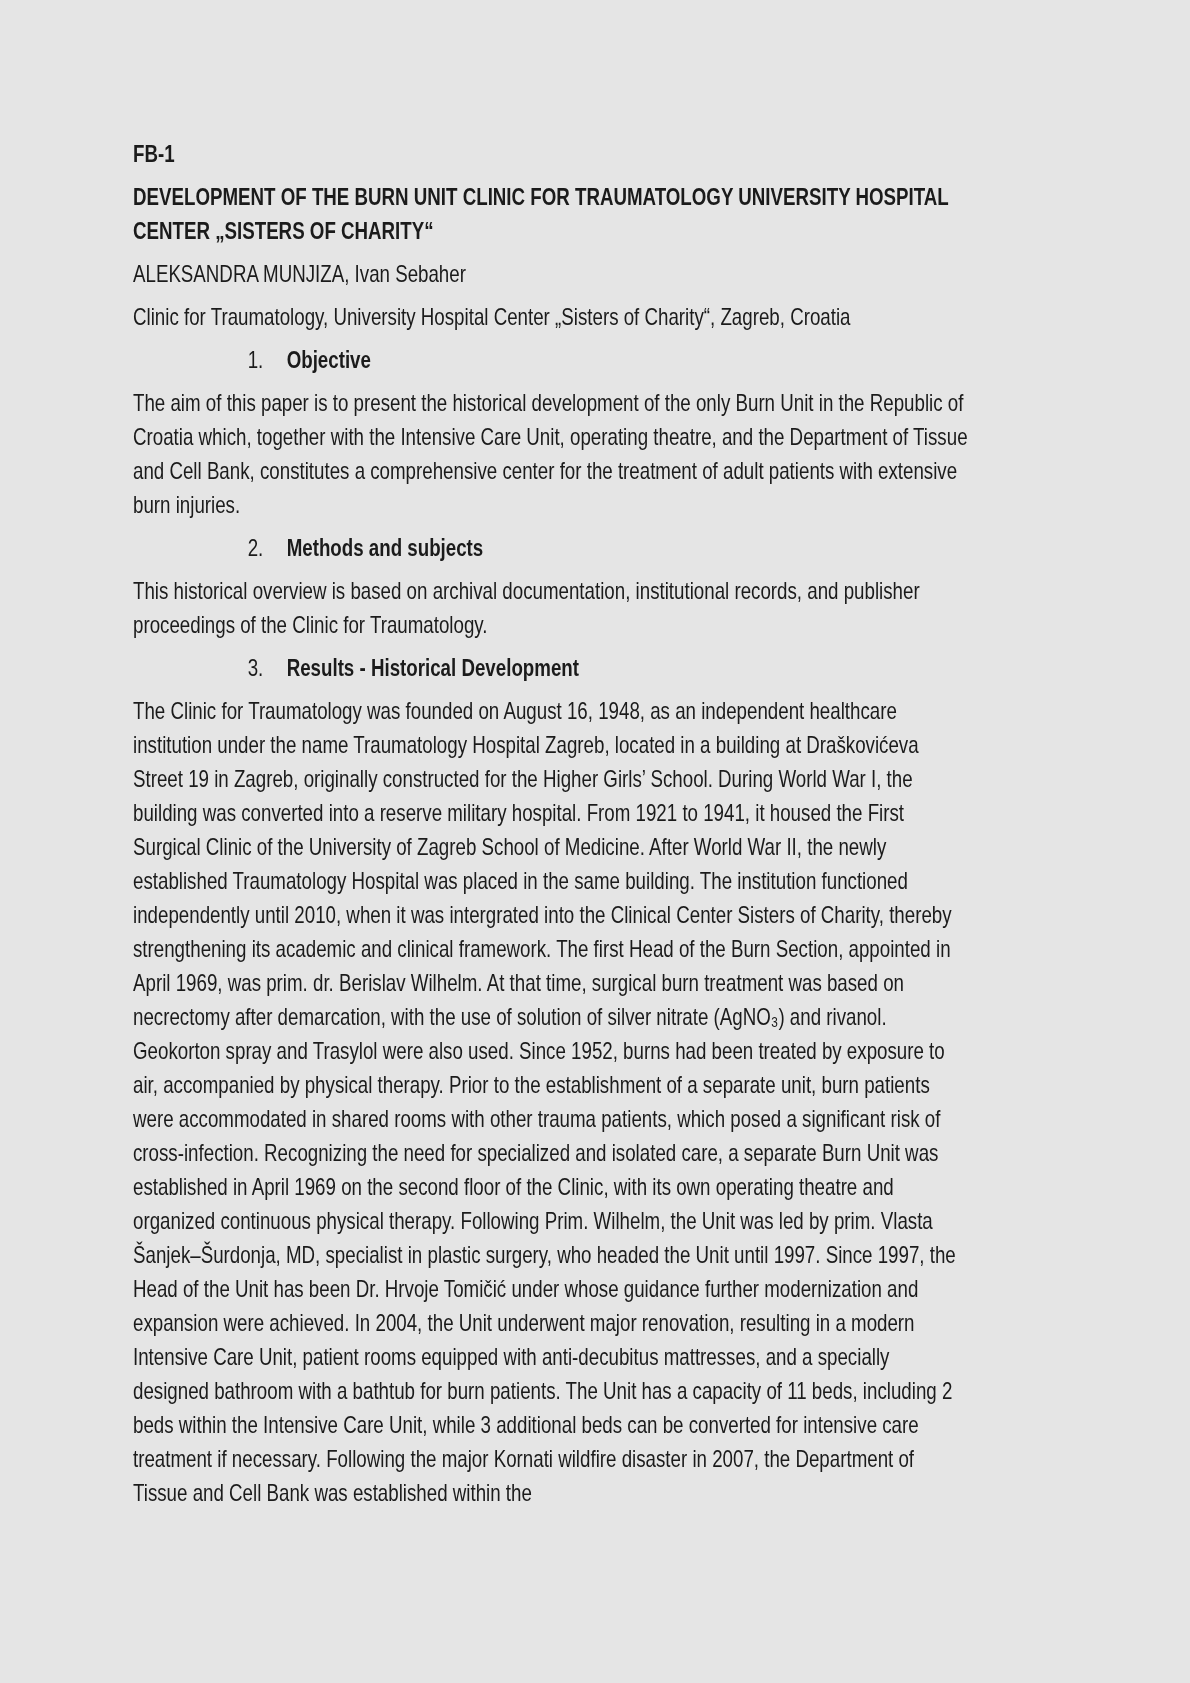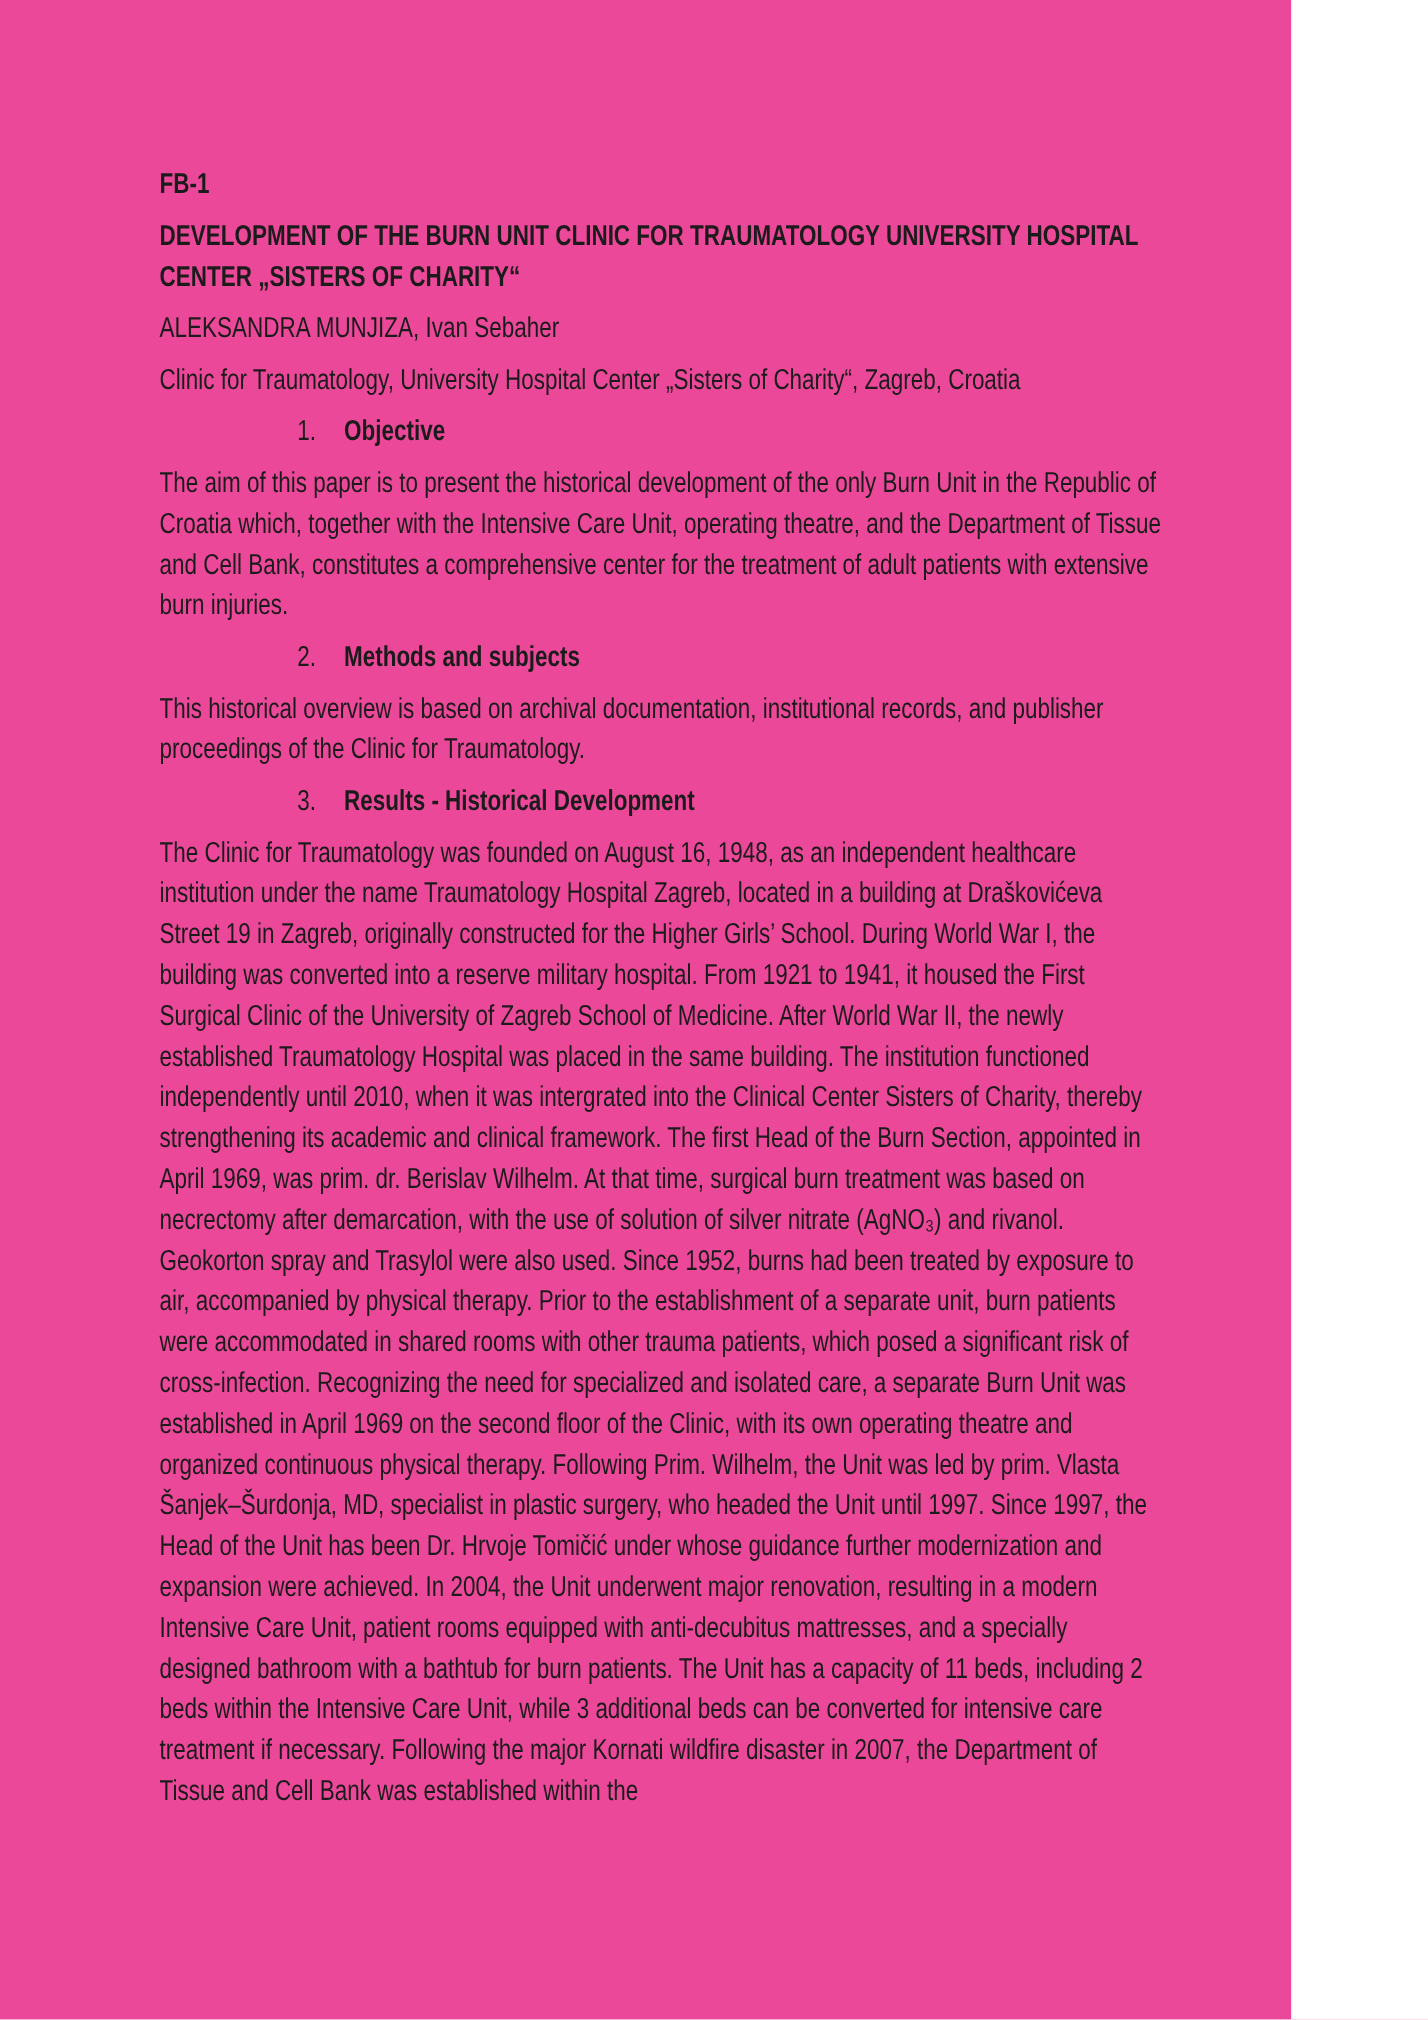--- a/index.html
+++ b/index.html
@@ -2,23 +2,23 @@
 <html><head>
 <meta charset="utf-8">
 <style>
   html, body {
     margin: 0;
     padding: 0;
     background: #ffffff;
   }
   .page {
     position: relative;
-    width: 1076px;
+    width: 1190px;
     height: 1683px;
-    background: #ec4899;
+    background: #e5e5e5;
     overflow: hidden;
   }
   .content {
     position: absolute;
     top: 137px;
     left: 133px;
     width: 1070px;
     transform: scaleX(0.78);          
     transform-origin: top left;
     font-family: "Liberation Sans", "DejaVu Sans", sans-serif;

